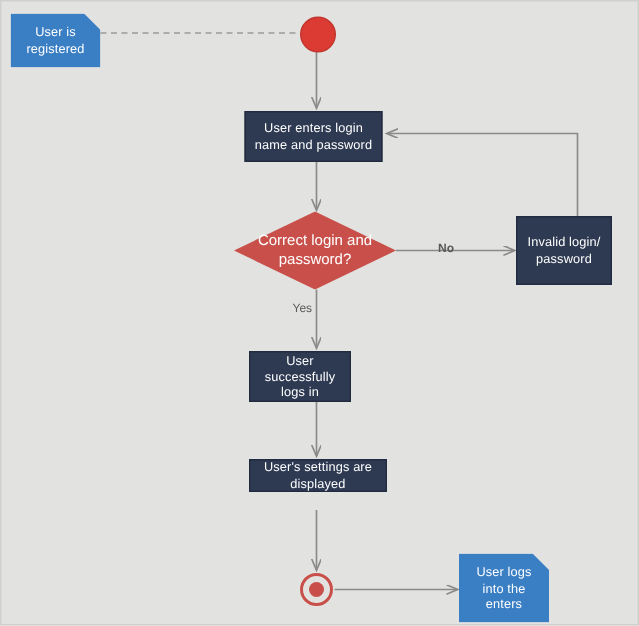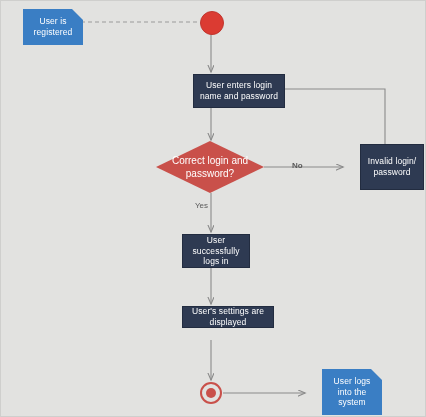--- a/index.html
+++ b/index.html
@@ -32,21 +32,20 @@
   .node {
     position: absolute;
     box-sizing: border-box;
     display: flex;
     align-items: center;
     justify-content: center;
     text-align: center;
     color: #ffffff;
     line-height: 1.25;
     white-space: pre-line;
-    margin-left: 16px;
   }
   .process {
     background: #2e3a52;
     border: 1px solid #222c40;
     font-size: 8.5px;
     letter-spacing: 0.1px;
     padding: 2px 4px;
   }
   .note {
     background: #3a7ec4;
@@ -134,21 +133,21 @@
     <line x1="222" y1="392" x2="304" y2="392" stroke="#8a8a8a" stroke-width="1.1" marker-end="url(#arrow)"></line>
   </svg>
 
   <div class="node note note-fold-tr" style="left:6px; top:8px; width:60px; height:36px;">
     <span>User is
 registered</span>
   </div>
 
   <div class="terminal start-node" style="left:199px; top:10px; width:22px; height:22px;"></div>
 
-  <div class="node process" style="left:176px; top:73px; width:92px; height:34px;">
+  <div class="node process" style="left:162px; top:73px; width:92px; height:34px;">
     <span>User enters login
 name and password</span>
   </div>
 
   <div class="decision-wrap" style="left:155px; top:140px; width:108px; height:52px;">
     <svg width="108" height="52" viewBox="0 0 108 52" xmlns="http://www.w3.org/2000/svg">
       <polygon points="54,0 108,26 54,52 0,26" fill="#c9504a"></polygon>
     </svg>
     <div class="decision-label">Correct login and
 password?</div>
@@ -172,16 +171,16 @@
     <span>User's settings are
 displayed</span>
   </div>
 
   <div class="terminal end-ring" style="left:199px; top:381px; width:22px; height:22px;"></div>
   <div class="terminal end-dot" style="left:205px; top:387px; width:10px; height:10px;"></div>
 
   <div class="node note note-fold-tr" style="left:305px; top:368px; width:60px; height:46px;">
     <span>User logs
 into the
-system</span>
+enters</span>
   </div>
 
 </div>
 
 </body></html>

